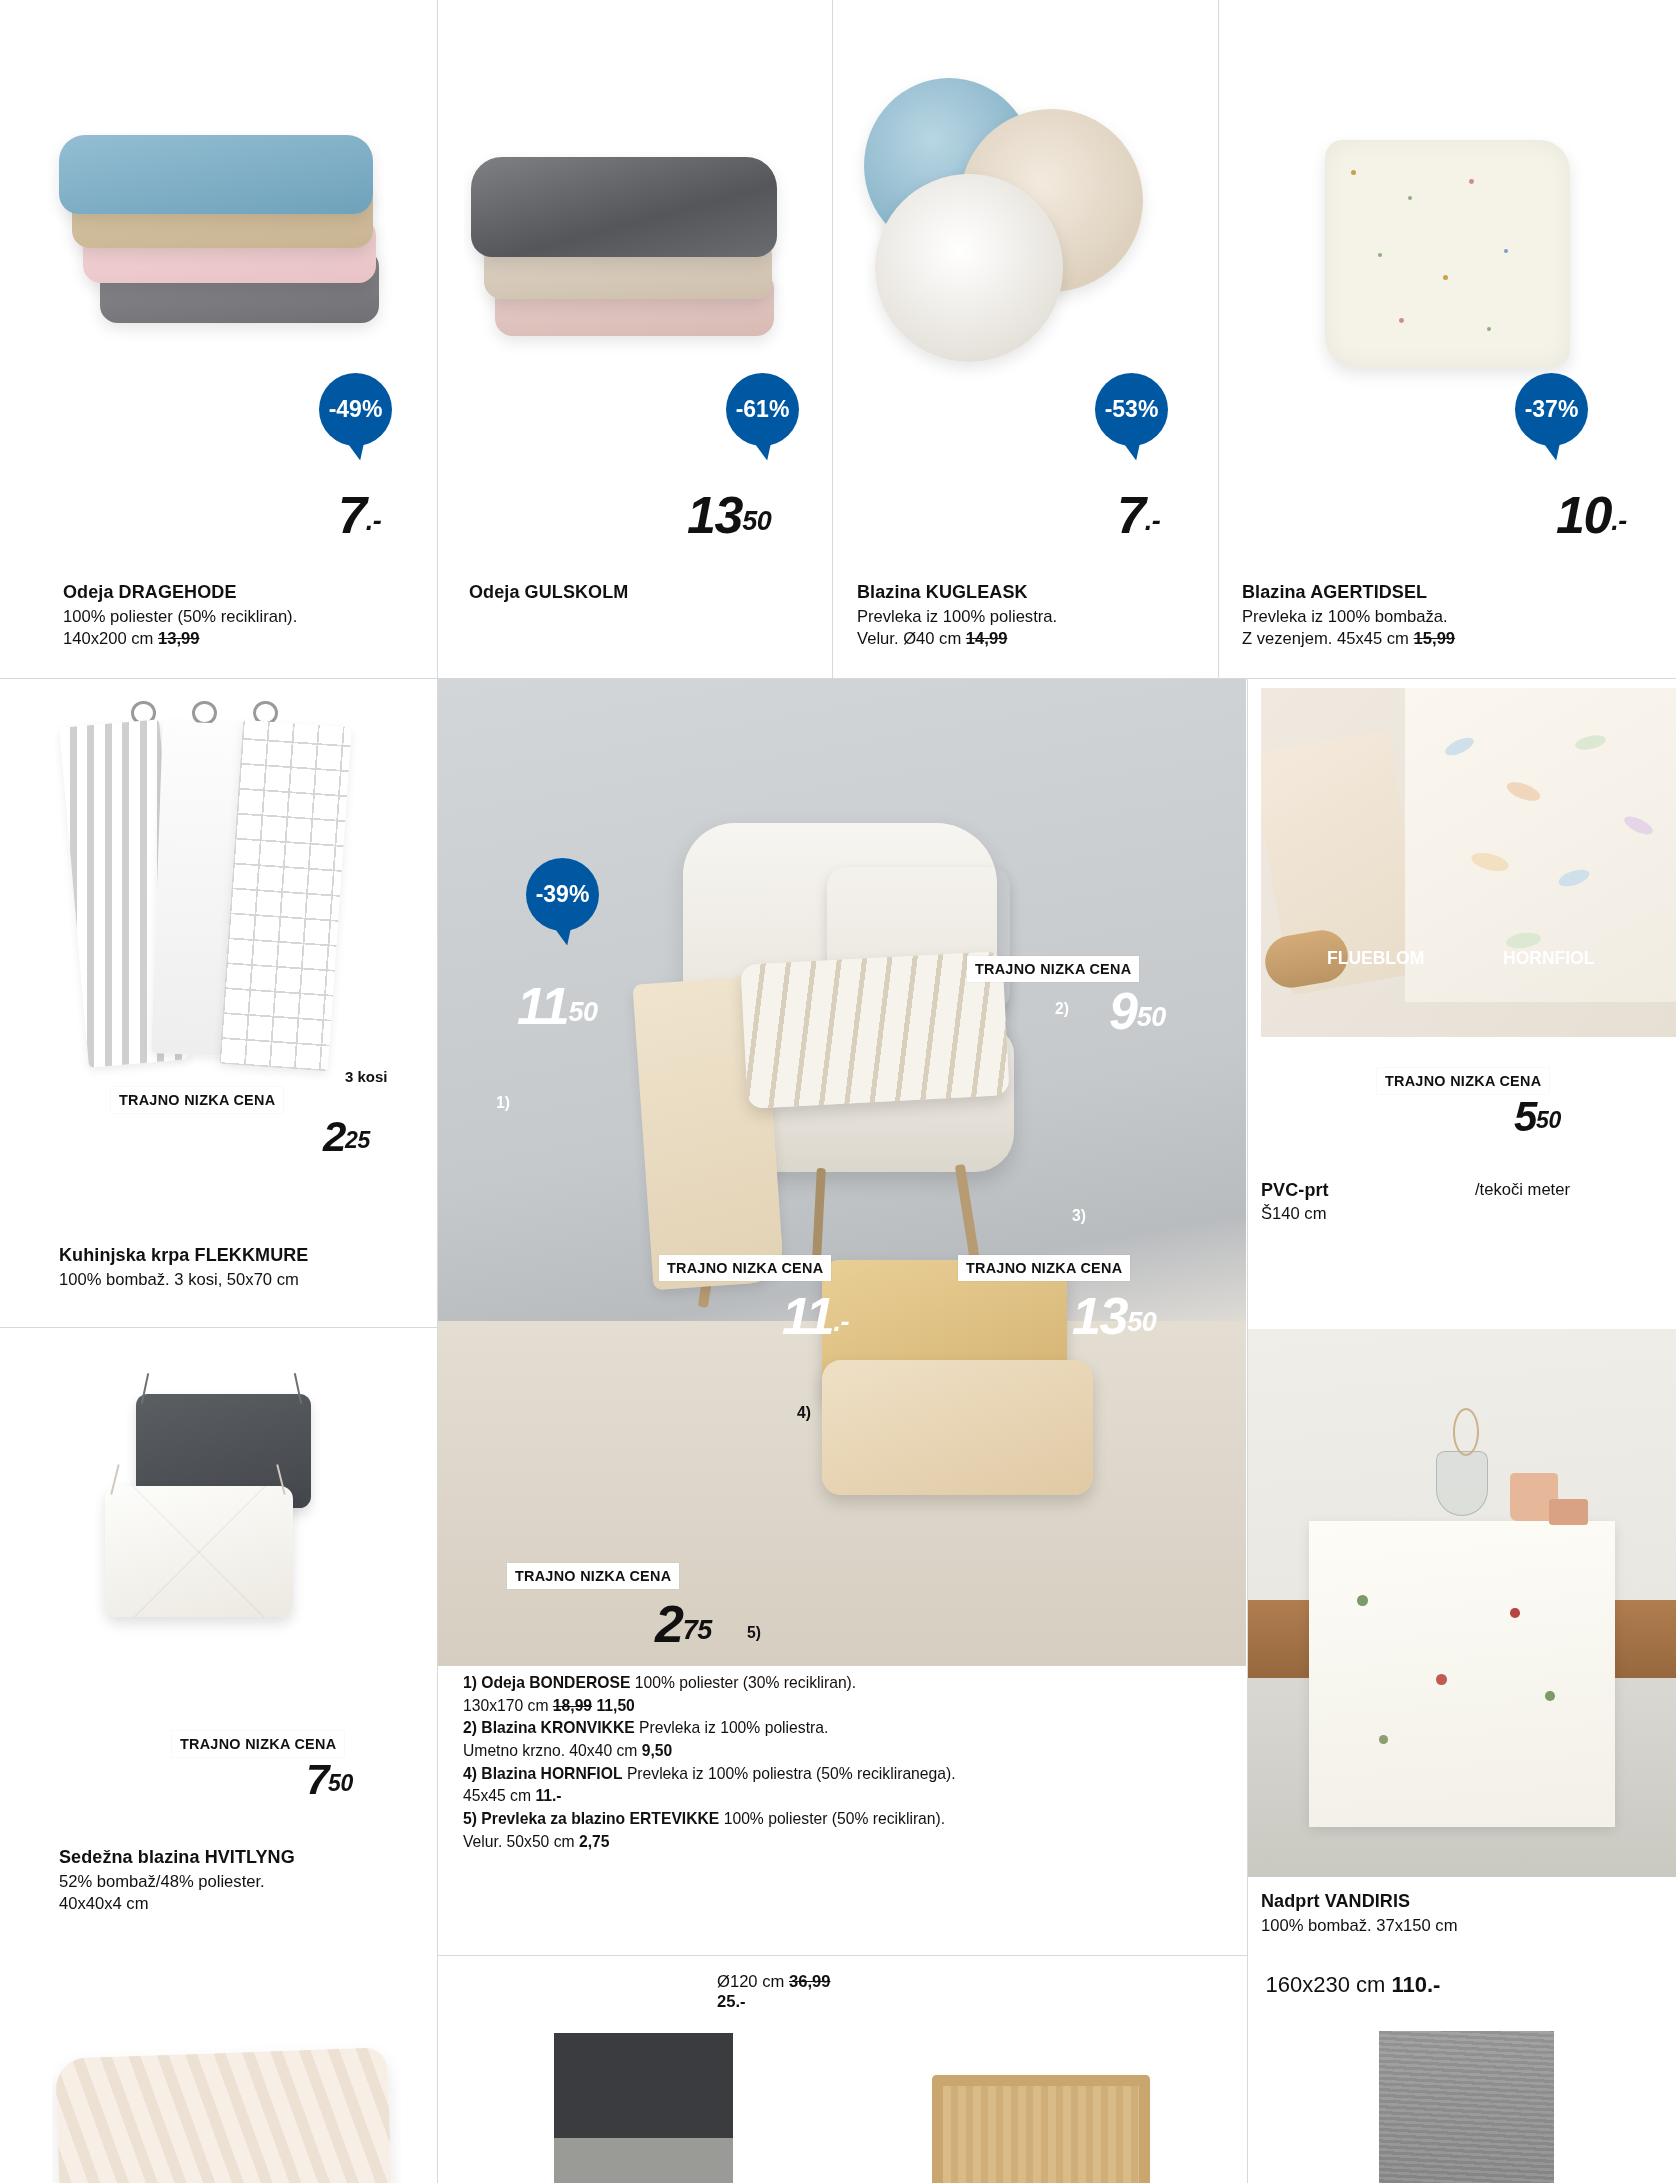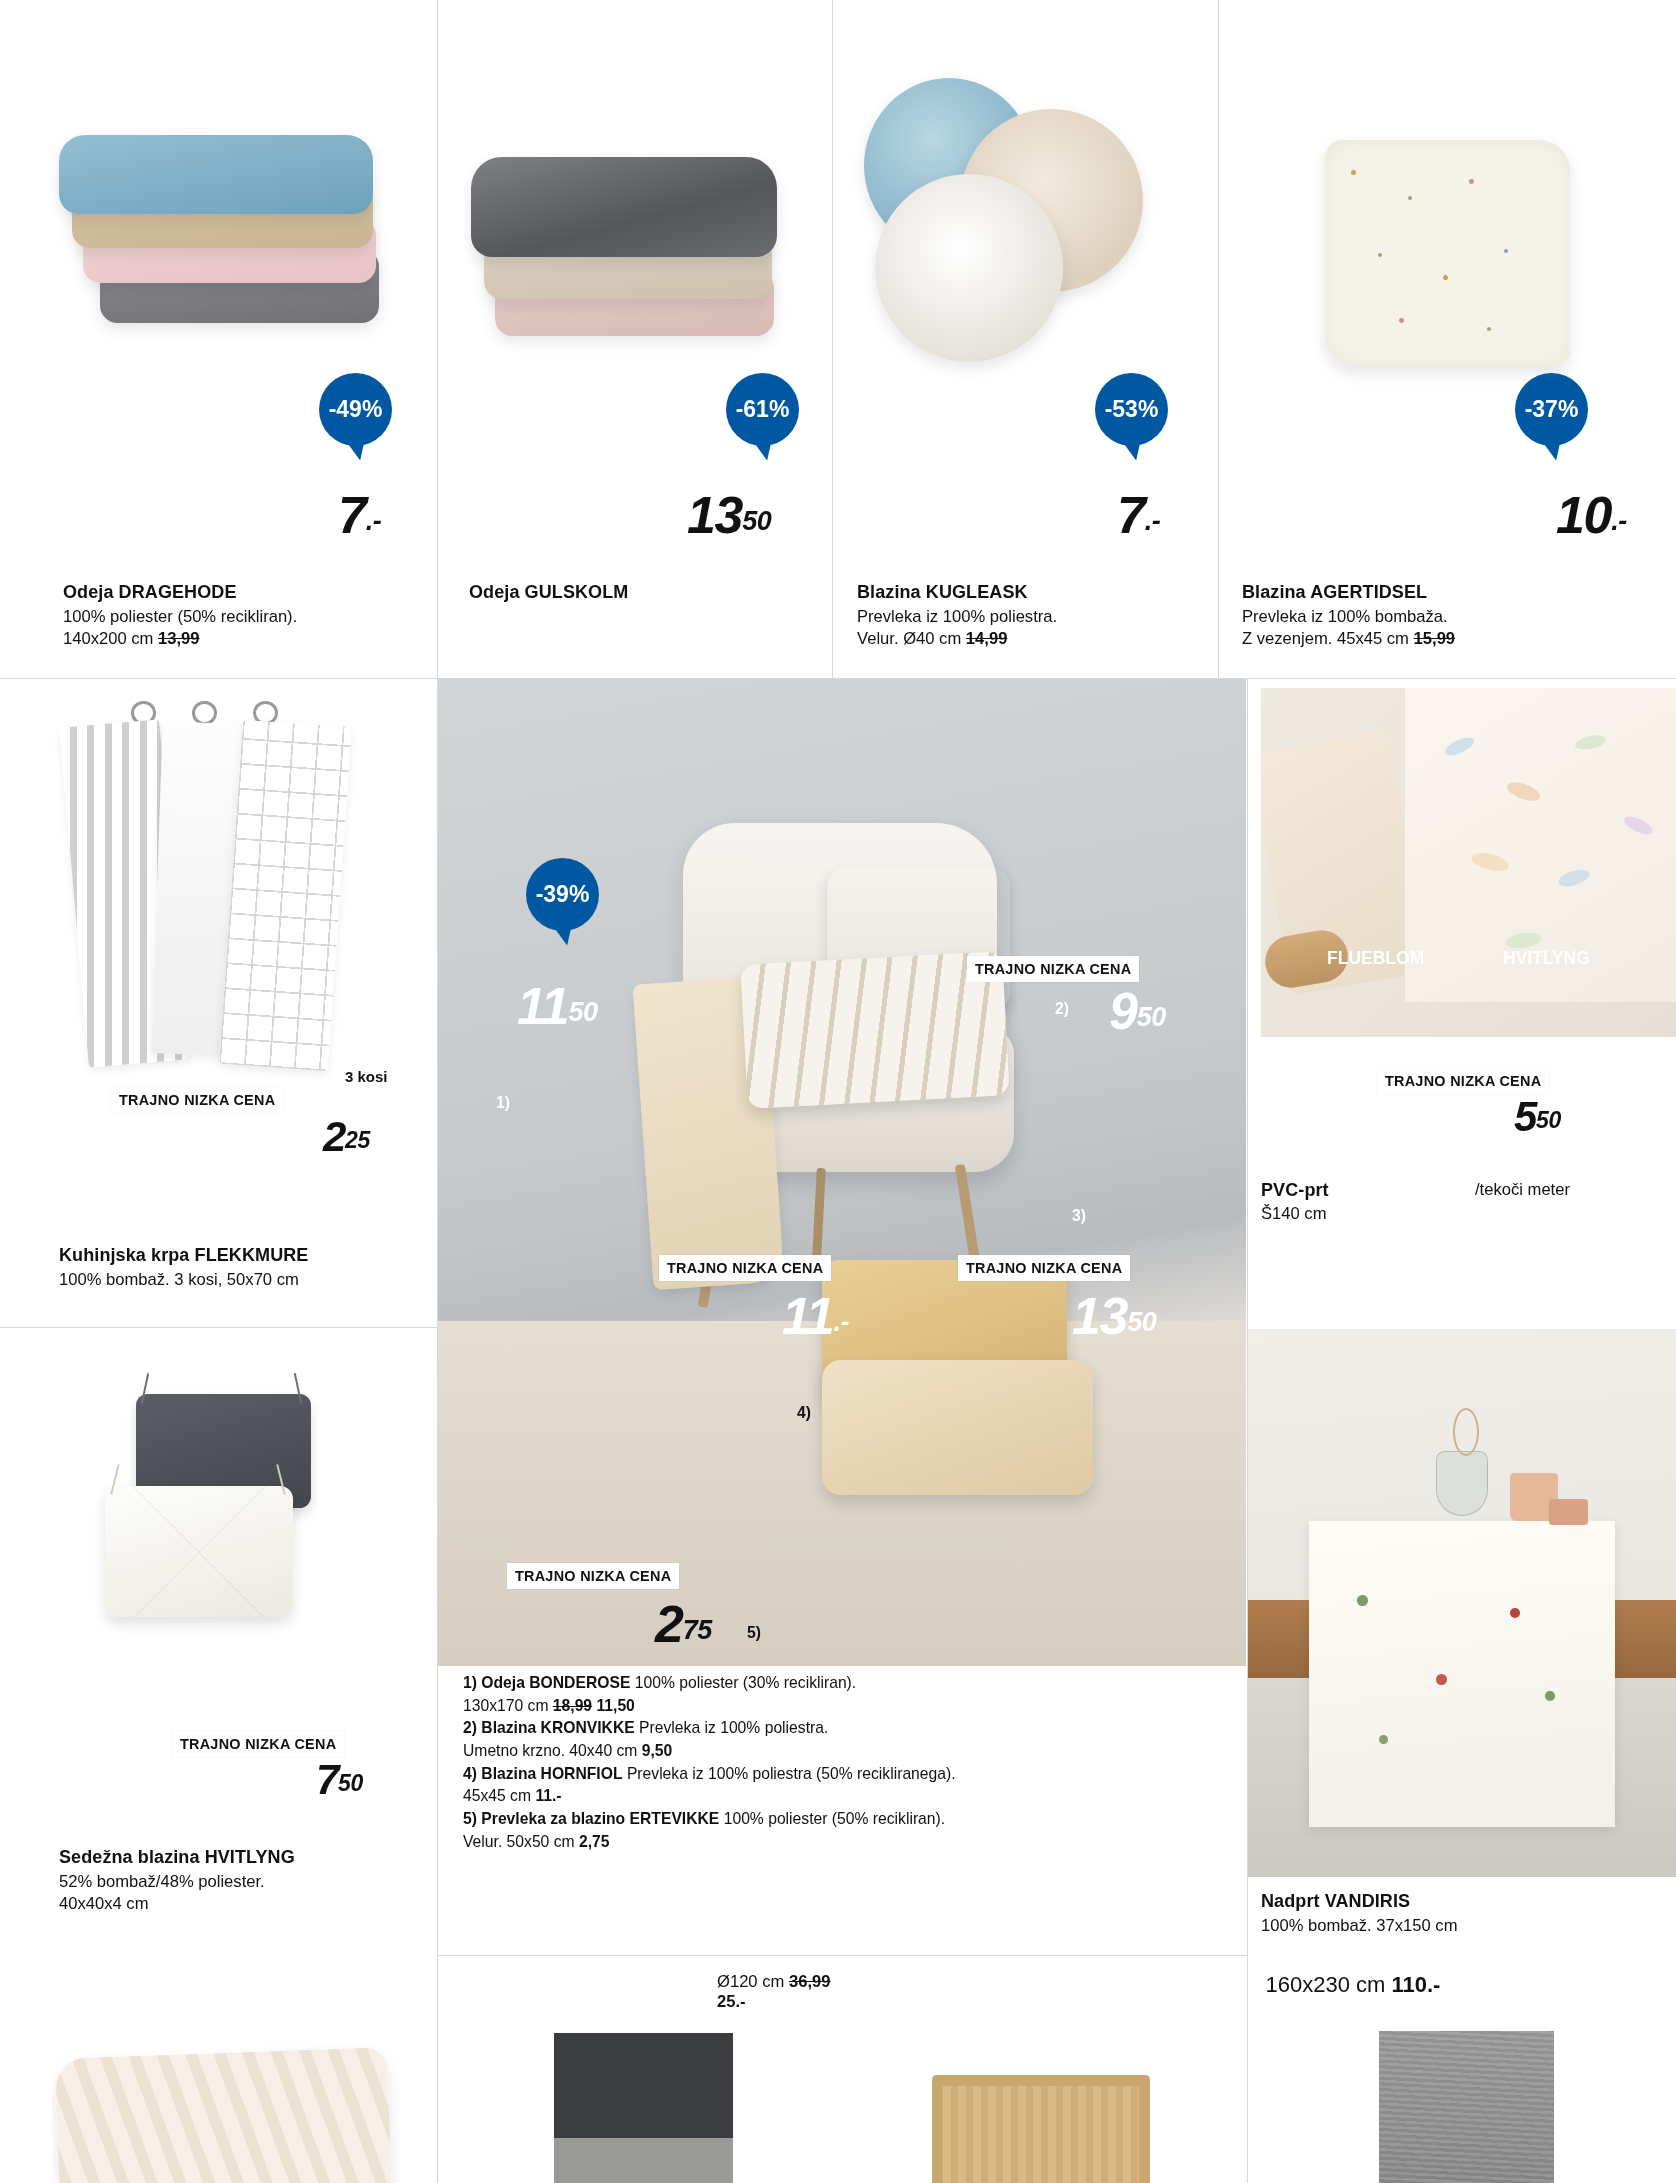--- a/index.html
+++ b/index.html
@@ -303,21 +303,21 @@
     <div style="position:absolute; left:26px; top:131px; width:188px; height:131px; background:
         linear-gradient(45deg, transparent 49.4%, rgba(0,0,0,.07) 49.7%, transparent 50.2%),
         linear-gradient(-45deg, transparent 49.4%, rgba(0,0,0,.07) 49.7%, transparent 50.2%);
         border-radius:13px;"></div>
     <div style="position:absolute; left:35px; top:109px; width:1.7px; height:31px; background:#cfcabc; transform:rotate(14deg);"></div>
     <div style="position:absolute; left:201px; top:109px; width:1.7px; height:31px; background:#cfcabc; transform:rotate(-14deg);"></div>
   </div>
 
   <div class="tnc" style="left:172px; top:402px;">TRAJNO NIZKA CENA</div>
 
-  <div class="price small" style="left:306px; top:430px;margin-left:10px;">
+  <div class="price small" style="left:306px; top:430px;">
     <span class="main">7</span><span class="sup">50</span>
   </div>
 
   <div class="p-title abs" style="left:59px; top:517px; width:371px;">Sedežna blazina HVITLYNG</div>
   <div class="p-desc abs" style="left:59px; top:542px; width:371px;">
     <div>52% bombaž/48% poliester.</div>
     <div>40x40x4 cm</div>
   </div>
 </div>
 
@@ -405,21 +405,21 @@
     <div style="position:absolute; left:183px; top:52px; width:31px; height:13px; background:#cfe0ea; border-radius:50%; transform:rotate(-25deg);"></div>
     <div style="position:absolute; left:245px; top:96px; width:35px; height:15px; background:#f0d6bd; border-radius:50%; transform:rotate(20deg);"></div>
     <div style="position:absolute; left:314px; top:48px; width:31px; height:13px; background:#dce8d2; border-radius:50%; transform:rotate(-12deg);"></div>
     <div style="position:absolute; left:210px; top:166px; width:38px; height:15.7px; background:#f2e0c0; border-radius:50%; transform:rotate(14deg);"></div>
     <div style="position:absolute; left:297px; top:183px; width:32px; height:14px; background:#cfe0ea; border-radius:50%; transform:rotate(-18deg);"></div>
     <div style="position:absolute; left:362px; top:131px; width:31px; height:13px; background:#e6d5e8; border-radius:50%; transform:rotate(26deg);"></div>
     <div style="position:absolute; left:245px; top:245px; width:35px; height:15px; background:#dce8d2; border-radius:50%; transform:rotate(-8deg);"></div>
   </div>
 
   <div class="abs" style="left:79px; top:269px; font-size:17.5px; font-weight:bold; color:#fff;">FLUEBLOM</div>
-  <div class="abs" style="left:255px; top:269px; font-size:17.5px; font-weight:bold; color:#fff;">HVITLYNG</div>
+  <div class="abs" style="left:255px; top:269px; font-size:17.5px; font-weight:bold; color:#fff;">HORNFIOL</div>
 
   <div class="tnc" style="left:129px; top:389px;">TRAJNO NIZKA CENA</div>
   <div class="price small" style="left:266px; top:417px;">
     <span class="main">5</span><span class="sup">50</span>
   </div>
 
   <div class="p-title abs" style="left:13px; top:500px; width:218px;">PVC-prt</div>
   <div class="p-desc abs" style="left:13px; top:524px; width:218px;">Š140 cm</div>
   <div class="p-desc abs" style="left:227px; top:500px; width:192px;">/tekoči meter</div>
 </div>

